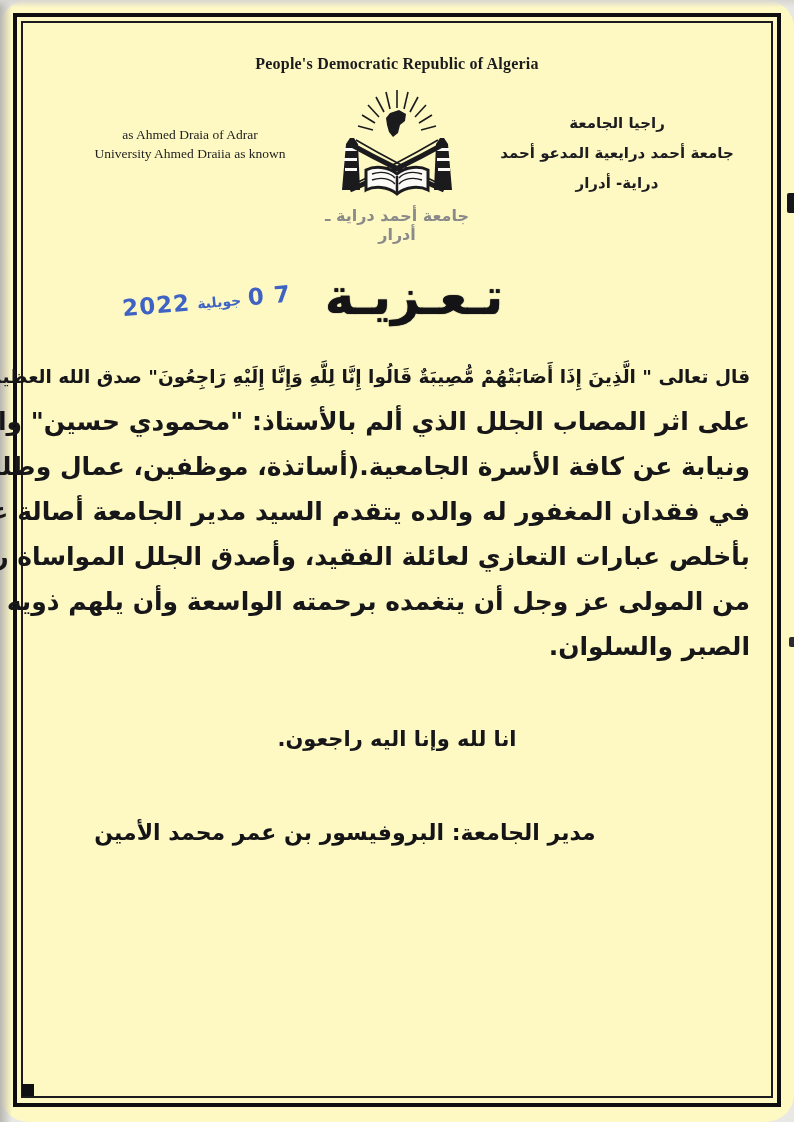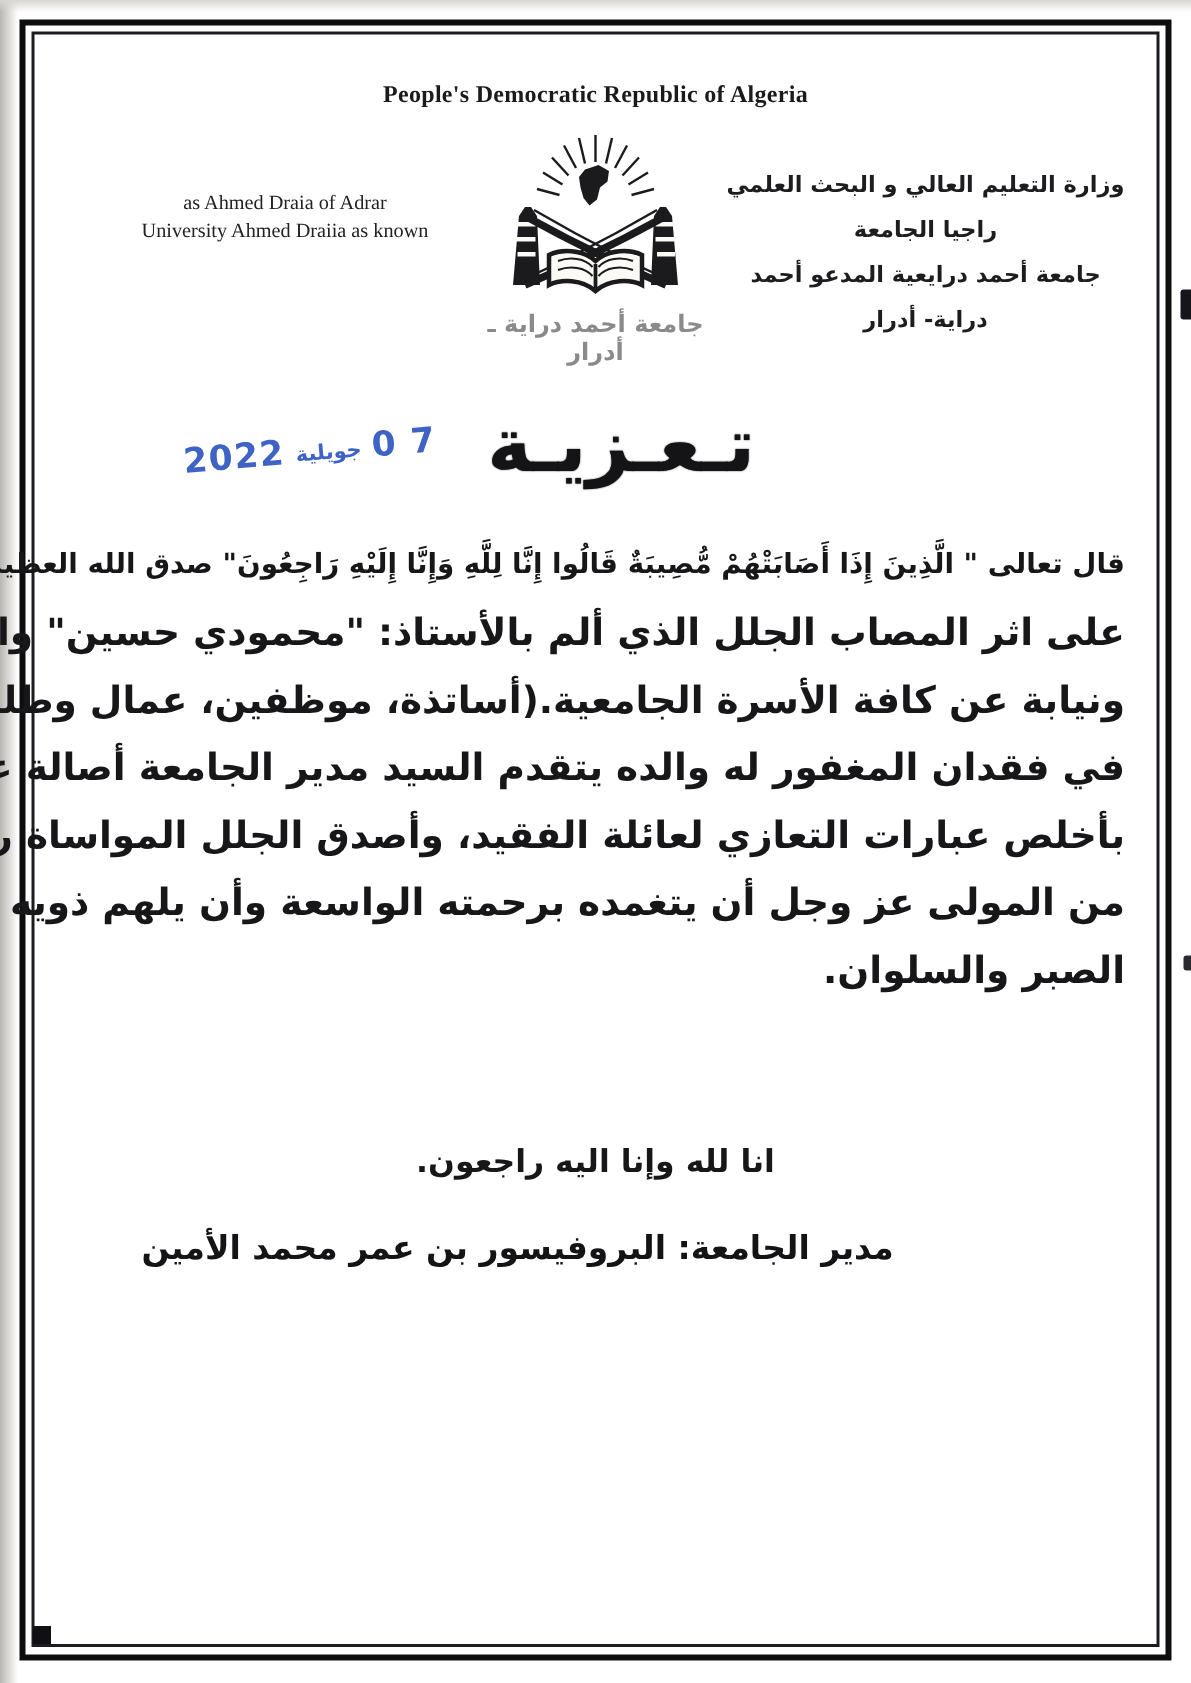--- a/index.html
+++ b/index.html
@@ -5,21 +5,22 @@
   html,body{margin:0;padding:0;}
   body{
     width:794px;height:1122px;
     background:#e9e8e4;
     font-family:"DejaVu Sans",sans-serif;
     position:relative;
     overflow:hidden;
   }
   .page{
     position:absolute;inset:0;
-    background:#ffffff;
+    background:#fef9c3;
+    border-radius:28px;
   }
   
   .edge-shade-left{
     position:absolute;left:0;top:0;bottom:0;width:12px;
     background:linear-gradient(to right,#b9b7b2,rgba(250,249,245,0));
   }
   .edge-shade-top{
     position:absolute;left:0;top:0;right:0;height:8px;
     background:linear-gradient(to bottom,#d8d6d1,rgba(250,249,245,0));
   }
@@ -100,21 +101,21 @@
   .body-line{
     height:45px;line-height:45px;
     font-size:25px;font-weight:bold;
     text-align:justify;text-align-last:justify;
     white-space:nowrap;
   }
   .body-line.first{font-size:18.5px;}
   .body-line.last{text-align:right;text-align-last:right;}
 
   .istirja{
-    position:absolute;top:762px;left:0;width:100%;
+    position:absolute;top:727px;left:0;width:100%;
     text-align:center;direction:rtl;
     font-size:21px;font-weight:bold;color:#17171a;
   }
 
   .signature{
     position:absolute;top:820px;left:0;width:100%;
     text-align:center;direction:rtl;
     transform:translateX(-52px);
     font-size:22px;font-weight:bold;color:#141417;
   }
@@ -179,21 +180,20 @@
       <path class="ln" d="M77,90 L77,106" stroke-width="2.5"></path>
       <path class="ln" d="M52,88 C60,85 70,86 75,92" stroke-width="1.4"></path>
       <path class="ln" d="M102,88 C94,85 84,86 79,92" stroke-width="1.4"></path>
       <path class="ln" d="M52,94 C60,91 70,92 75,98" stroke-width="1.4"></path>
       <path class="ln" d="M102,94 C94,91 84,92 79,98" stroke-width="1.4"></path>
     </svg>
     <div class="logo-caption">جامعة أحمد دراية ـ أدرار</div>
   </div>
 
   <div class="hdr-right">
-    <div>وزارة التعليم العالي و البحث العلمي</div>
     <div>راجيا الجامعة</div>
     <div>جامعة أحمد درايعية المدعو أحمد دراية- أدرار</div>
   </div>
 
   <div class="stamp">
     <span class="yr">2022</span>
     <span class="mo">جويلية</span>
     <span class="dy">0 7</span>
   </div>
 

